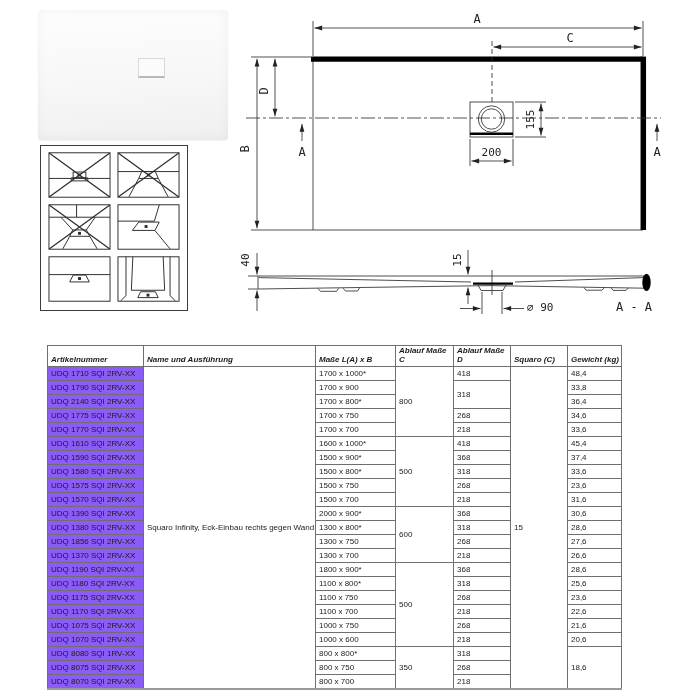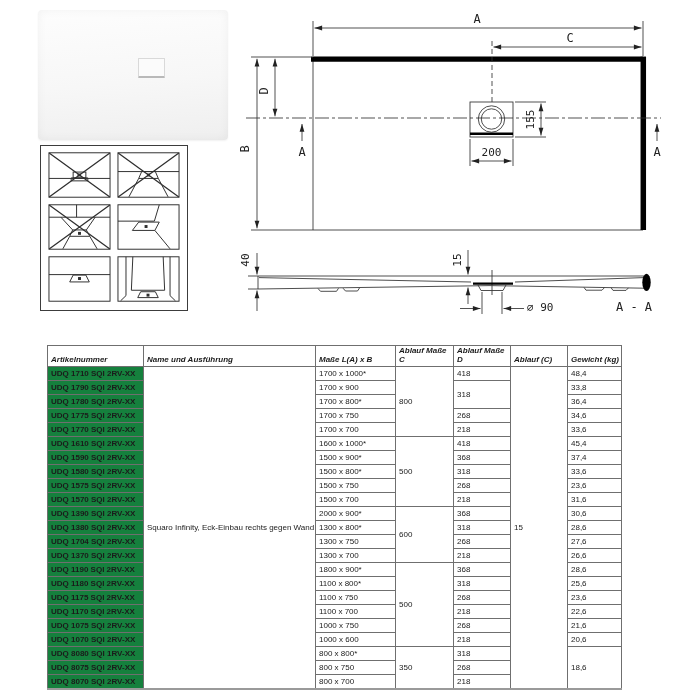--- a/index.html
+++ b/index.html
@@ -30,21 +30,21 @@
 
   
   .spec{position:absolute;left:47px;top:345px;}
   table{border-collapse:collapse;table-layout:fixed;width:574px;
         border-bottom:2px solid #9a9a9a;}
   td,th{border:1px solid #6f6f6f;padding:0 2px 0 3px;font-size:8px;
         color:#1b1b1b;overflow:hidden;white-space:nowrap;text-align:left;}
   td{height:13px;line-height:12px;vertical-align:middle;}
   th{font-weight:bold;height:18px;line-height:9px;vertical-align:bottom;
      padding-bottom:2px;font-style:italic;}
-  td.artikel{background:#15803d;font-weight:bold;}
+  td.artikel{background:#8b5cf6;font-weight:normal;}
 </style>
 </head>
 <body>
 
 <div id="canvas">
 
   <div class="photo">
     <div class="drain"></div>
   </div>
 
@@ -202,42 +202,42 @@
           <col style="width:57px">
           <col style="width:54px">
       </colgroup>
       <thead>
         <tr>
           <th>Artikelnummer</th>
           <th>Name und Ausführung</th>
           <th>Maße L(A) x B</th>
           <th><span>Ablauf Maße</span><br><span>C</span></th>
           <th><span>Ablauf Maße</span><br><span>D</span></th>
-          <th>Ablauf (C)</th>
+          <th>Squaro (C)</th>
           <th>Gewicht (kg)</th>
         </tr>
       </thead>
       <tbody>
           <tr>
             <td class="artikel">UDQ 1710 SQI 2RV-XX</td>
             <td rowspan="23">Squaro Infinity, Eck-Einbau rechts gegen Wand</td>
             <td>1700 x 1000*</td>
             <td rowspan="5">800</td>
             <td>418</td>
             <td rowspan="23">15</td>
             <td>48,4</td>
           </tr>
           <tr>
             <td class="artikel">UDQ 1790 SQI 2RV-XX</td>
             <td>1700 x 900</td>
             <td rowspan="2">318</td>
             <td>33,8</td>
           </tr>
           <tr>
-            <td class="artikel">UDQ 1780 SQI 2RV-XX</td>
+            <td class="artikel">UDQ 2140 SQI 2RV-XX</td>
             <td>1700 x 800*</td>
             <td>36,4</td>
           </tr>
           <tr>
             <td class="artikel">UDQ 1775 SQI 2RV-XX</td>
             <td>1700 x 750</td>
             <td>268</td>
             <td>34,6</td>
           </tr>
           <tr>
@@ -284,21 +284,21 @@
             <td>368</td>
             <td>30,6</td>
           </tr>
           <tr>
             <td class="artikel">UDQ 1380 SQI 2RV-XX</td>
             <td>1300 x 800*</td>
             <td>318</td>
             <td>28,6</td>
           </tr>
           <tr>
-            <td class="artikel">UDQ 1704 SQI 2RV-XX</td>
+            <td class="artikel">UDQ 1856 SQI 2RV-XX</td>
             <td>1300 x 750</td>
             <td>268</td>
             <td>27,6</td>
           </tr>
           <tr>
             <td class="artikel">UDQ 1370 SQI 2RV-XX</td>
             <td>1300 x 700</td>
             <td>218</td>
             <td>26,6</td>
           </tr>

